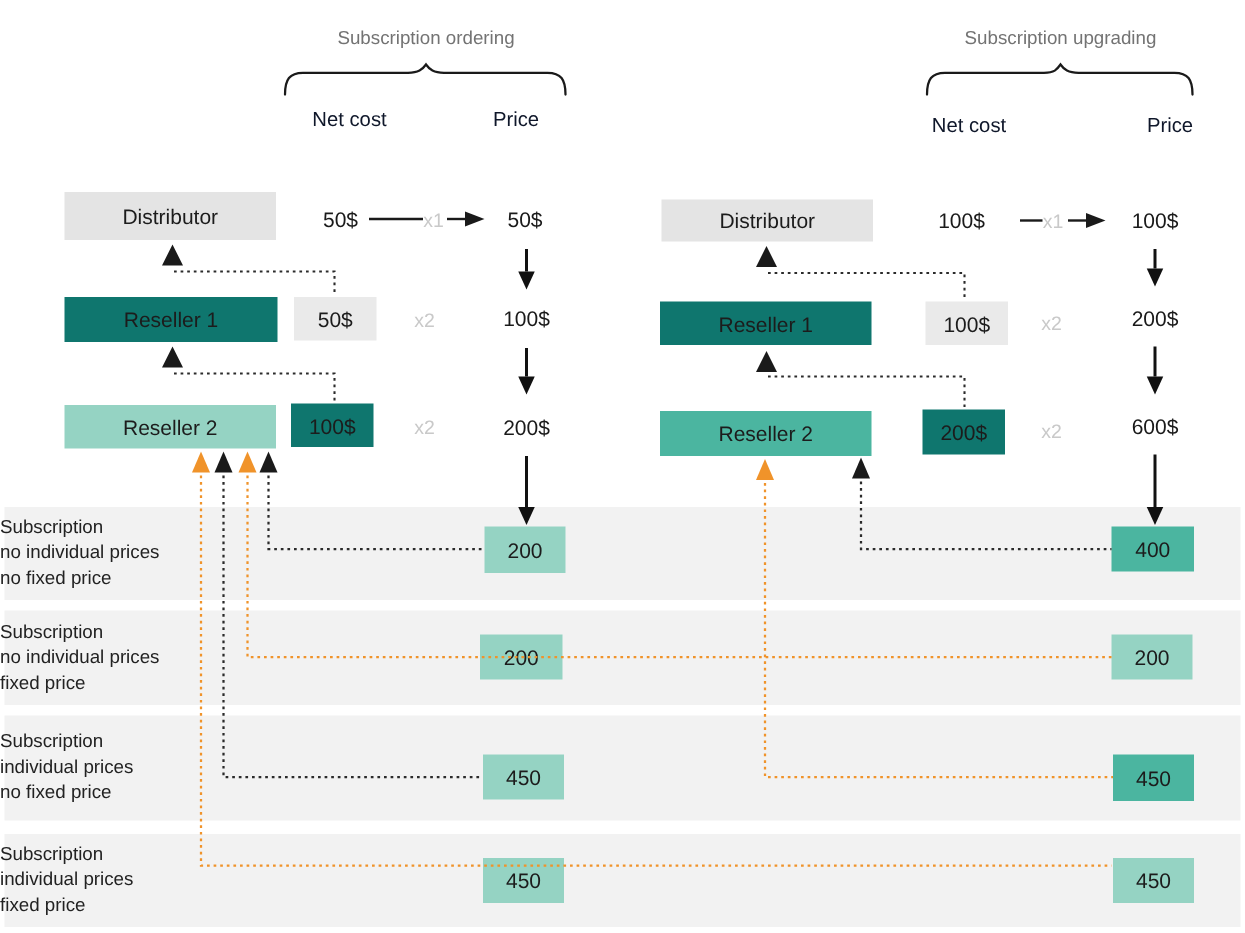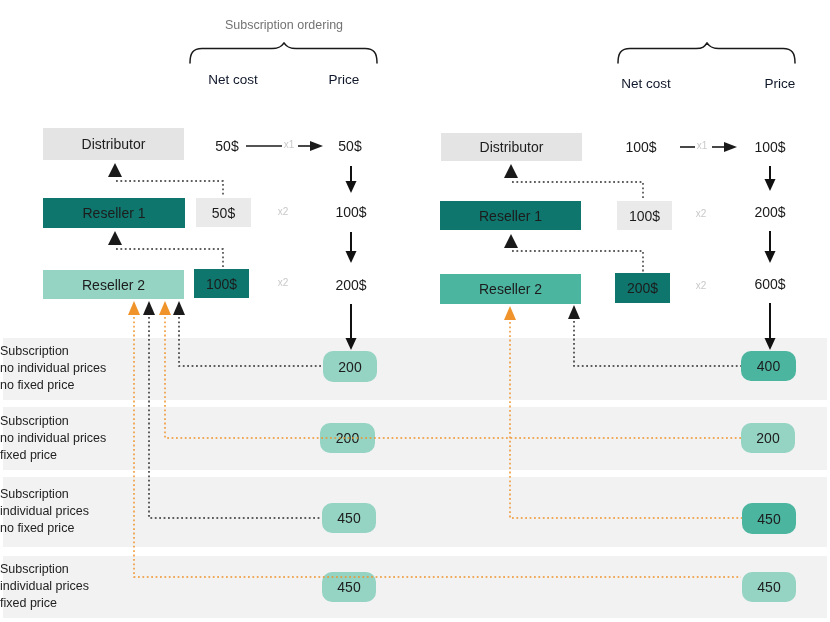--- a/index.html
+++ b/index.html
@@ -7,29 +7,29 @@
   body { font-family:"Liberation Sans", sans-serif; color:#1a1a1a; }
   #canvas { position:relative; width:830px; height:622px; background:#ffffff; overflow:hidden; }
 
   .band { position:absolute; left:3px; width:824px; background:#f2f2f2; z-index:1; }
   .row-label { position:absolute; left:0; width:132px; text-align:left;
                font-size:12.5px; line-height:17px; color:#222; z-index:2; }
 
   .ebox { position:absolute; display:flex; align-items:center; justify-content:center;
           font-size:14px; color:#1c1c1c; z-index:3; }
   .vbox { position:absolute; display:flex; align-items:center; justify-content:center;
-          font-size:14px; color:#1c1c1c; z-index:3;border-radius:10px; }
+          font-size:14px; color:#1c1c1c; z-index:3; }
   .bg-lgray   { background:#e4e4e4; }
   .bg-llgray  { background:#eaeaea; }
   .bg-gray    { background:#0f766e; }
   .bg-teal-l  { background:#95d3c3; }
   .bg-teal-d  { background:#4bb5a0; }
 
   .txt { position:absolute; text-align:center; font-size:14px; z-index:3; white-space:nowrap; }
-  .mult { color:#c9c9c9; font-size:10px; }
+  .mult { color:#c9c9c9; font-size:13px; }
   .hdr { font-size:13.5px; color:#0f172a; }
   .title { font-size:12.5px; color:#737373; }
 
   svg.overlay { position:absolute; left:0; top:0; z-index:10; pointer-events:none; }
 </style>
 </head>
 <body>
 
 <div id="canvas">
 
@@ -53,20 +53,21 @@
     <div>individual prices</div>
     <div>no fixed price</div>
   </div>
   <div class="row-label" style="top:561px;">
     <div>Subscription</div>
     <div>individual prices</div>
     <div>fixed price</div>
   </div>
 
   <div class="txt title" style="left:204px;top:18px;width:160px;">Subscription ordering</div>
+  <div class="txt title" style="left:622px;top:18px;width:170px;">Subscription upgrading</div>
 
   <div class="txt hdr" style="left:193px;top:72px;width:80px;">Net cost</div>
   <div class="txt hdr" style="left:304px;top:72px;width:80px;">Price</div>
   <div class="txt hdr" style="left:606px;top:76px;width:80px;">Net cost</div>
   <div class="txt hdr" style="left:740px;top:76px;width:80px;">Price</div>
 
   <div class="ebox bg-lgray" style="left:43px;top:128px;width:141px;height:32px;">Distributor</div>
   <div class="ebox bg-gray" style="left:43px;top:198px;width:142px;height:30px;">Reseller 1</div>
   <div class="ebox bg-teal-l" style="left:43px;top:270px;width:141px;height:29px;">Reseller 2</div>
   <div class="ebox bg-llgray" style="left:196px;top:198px;width:55px;height:29px;">50$</div>

